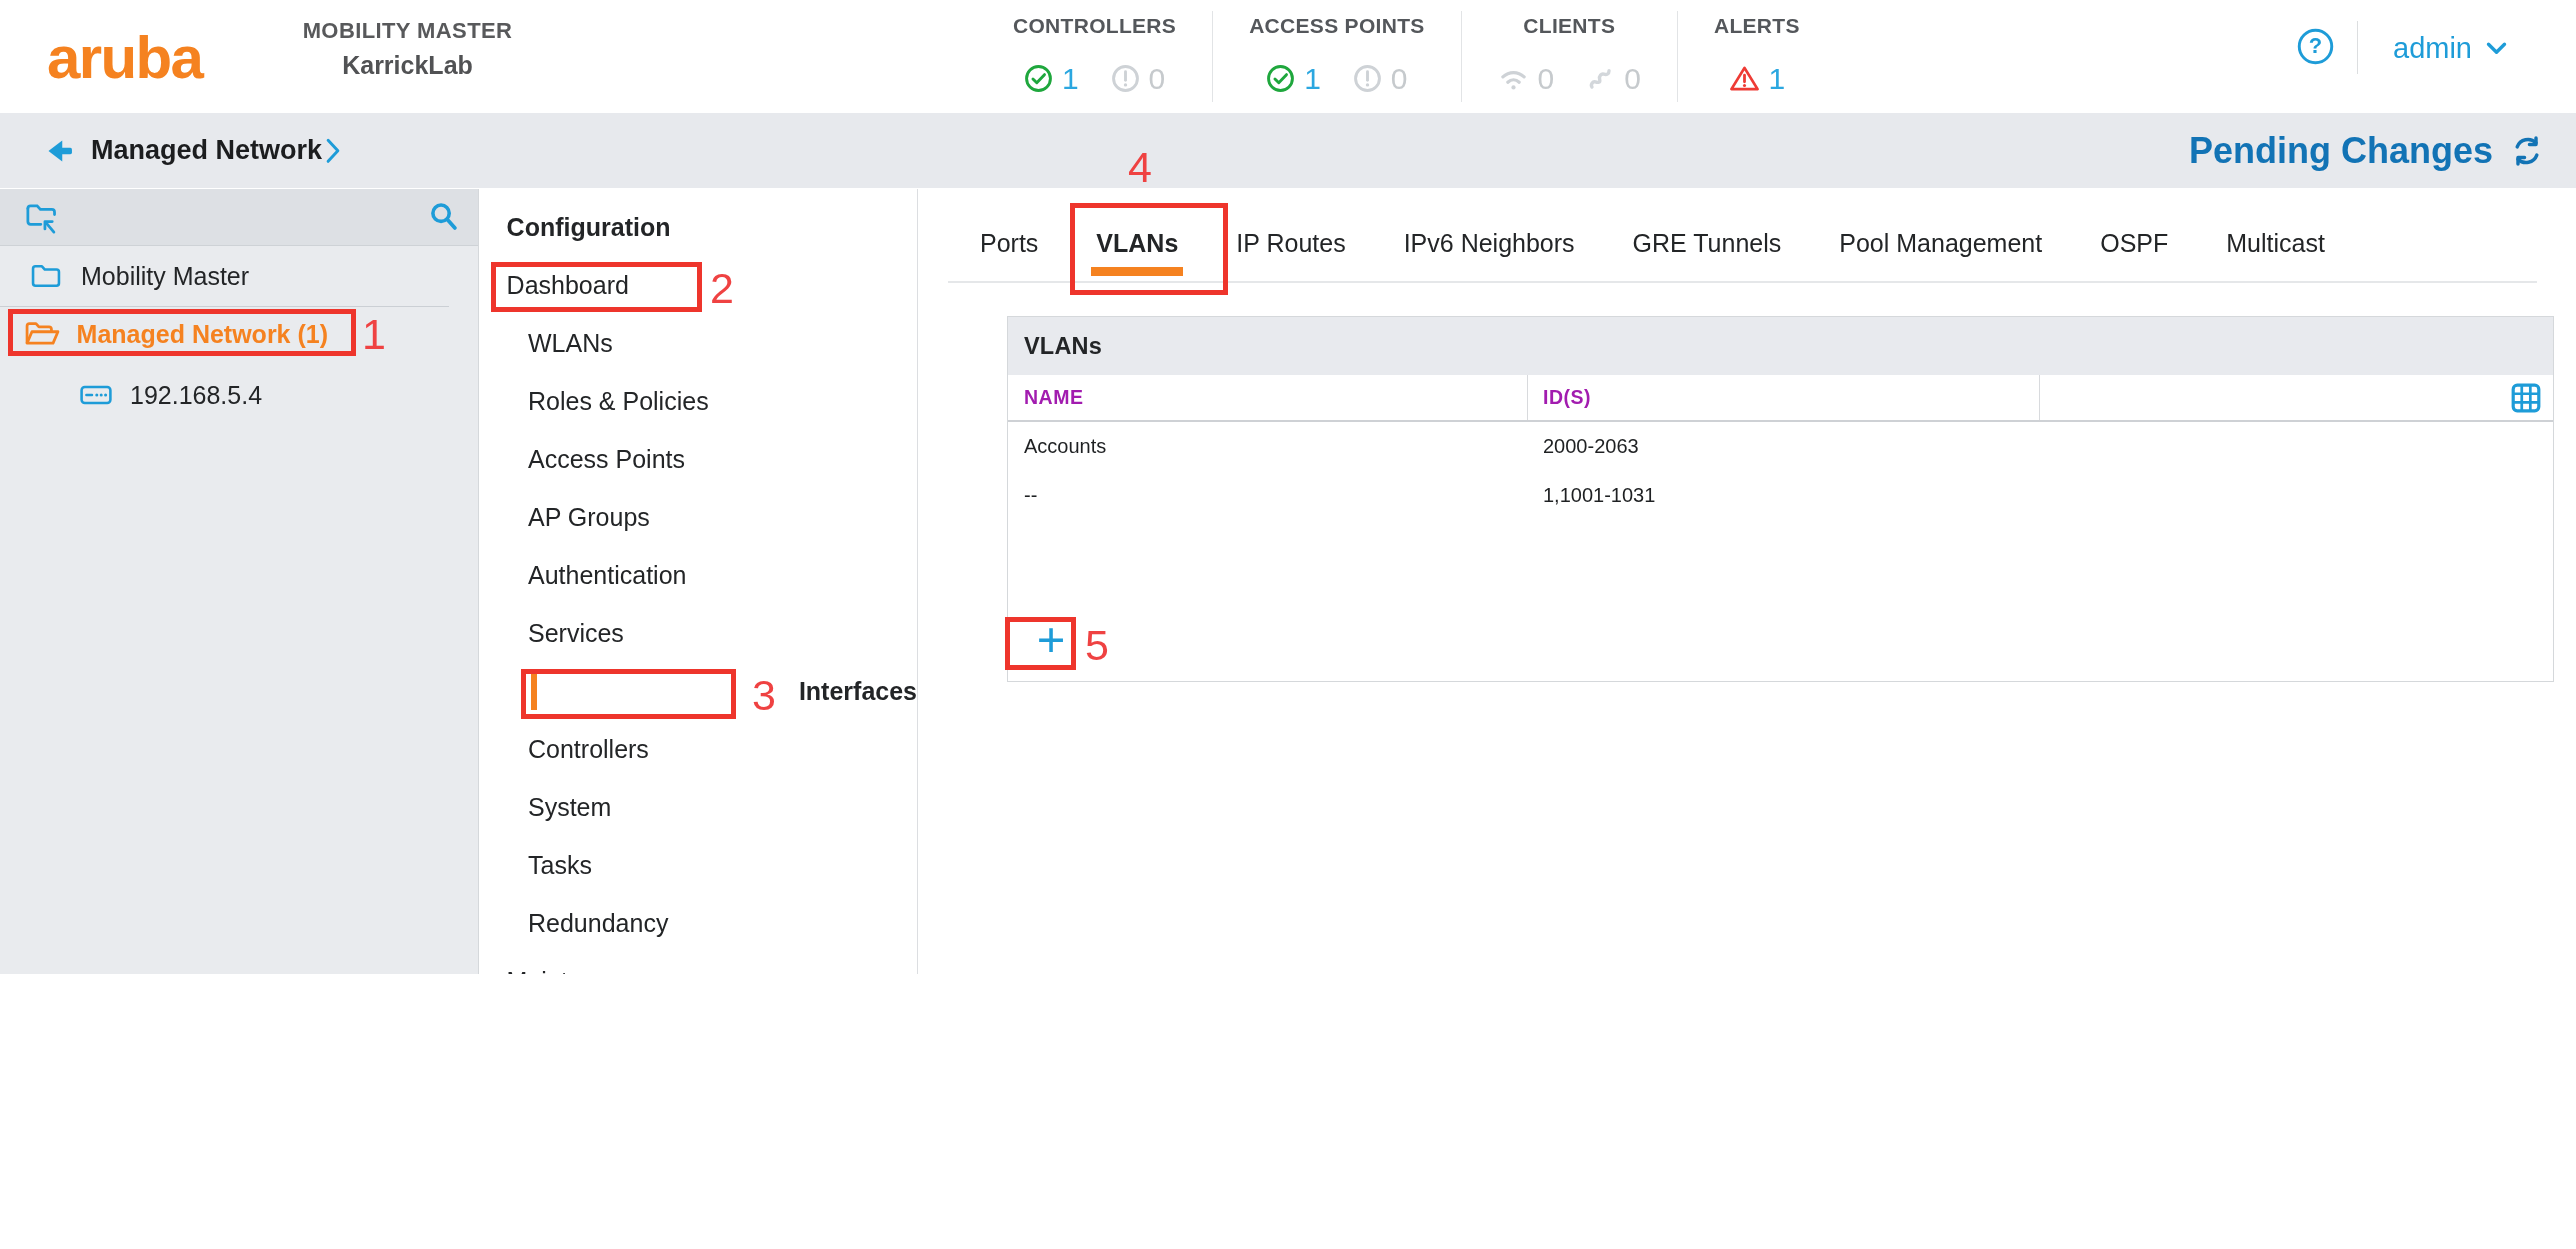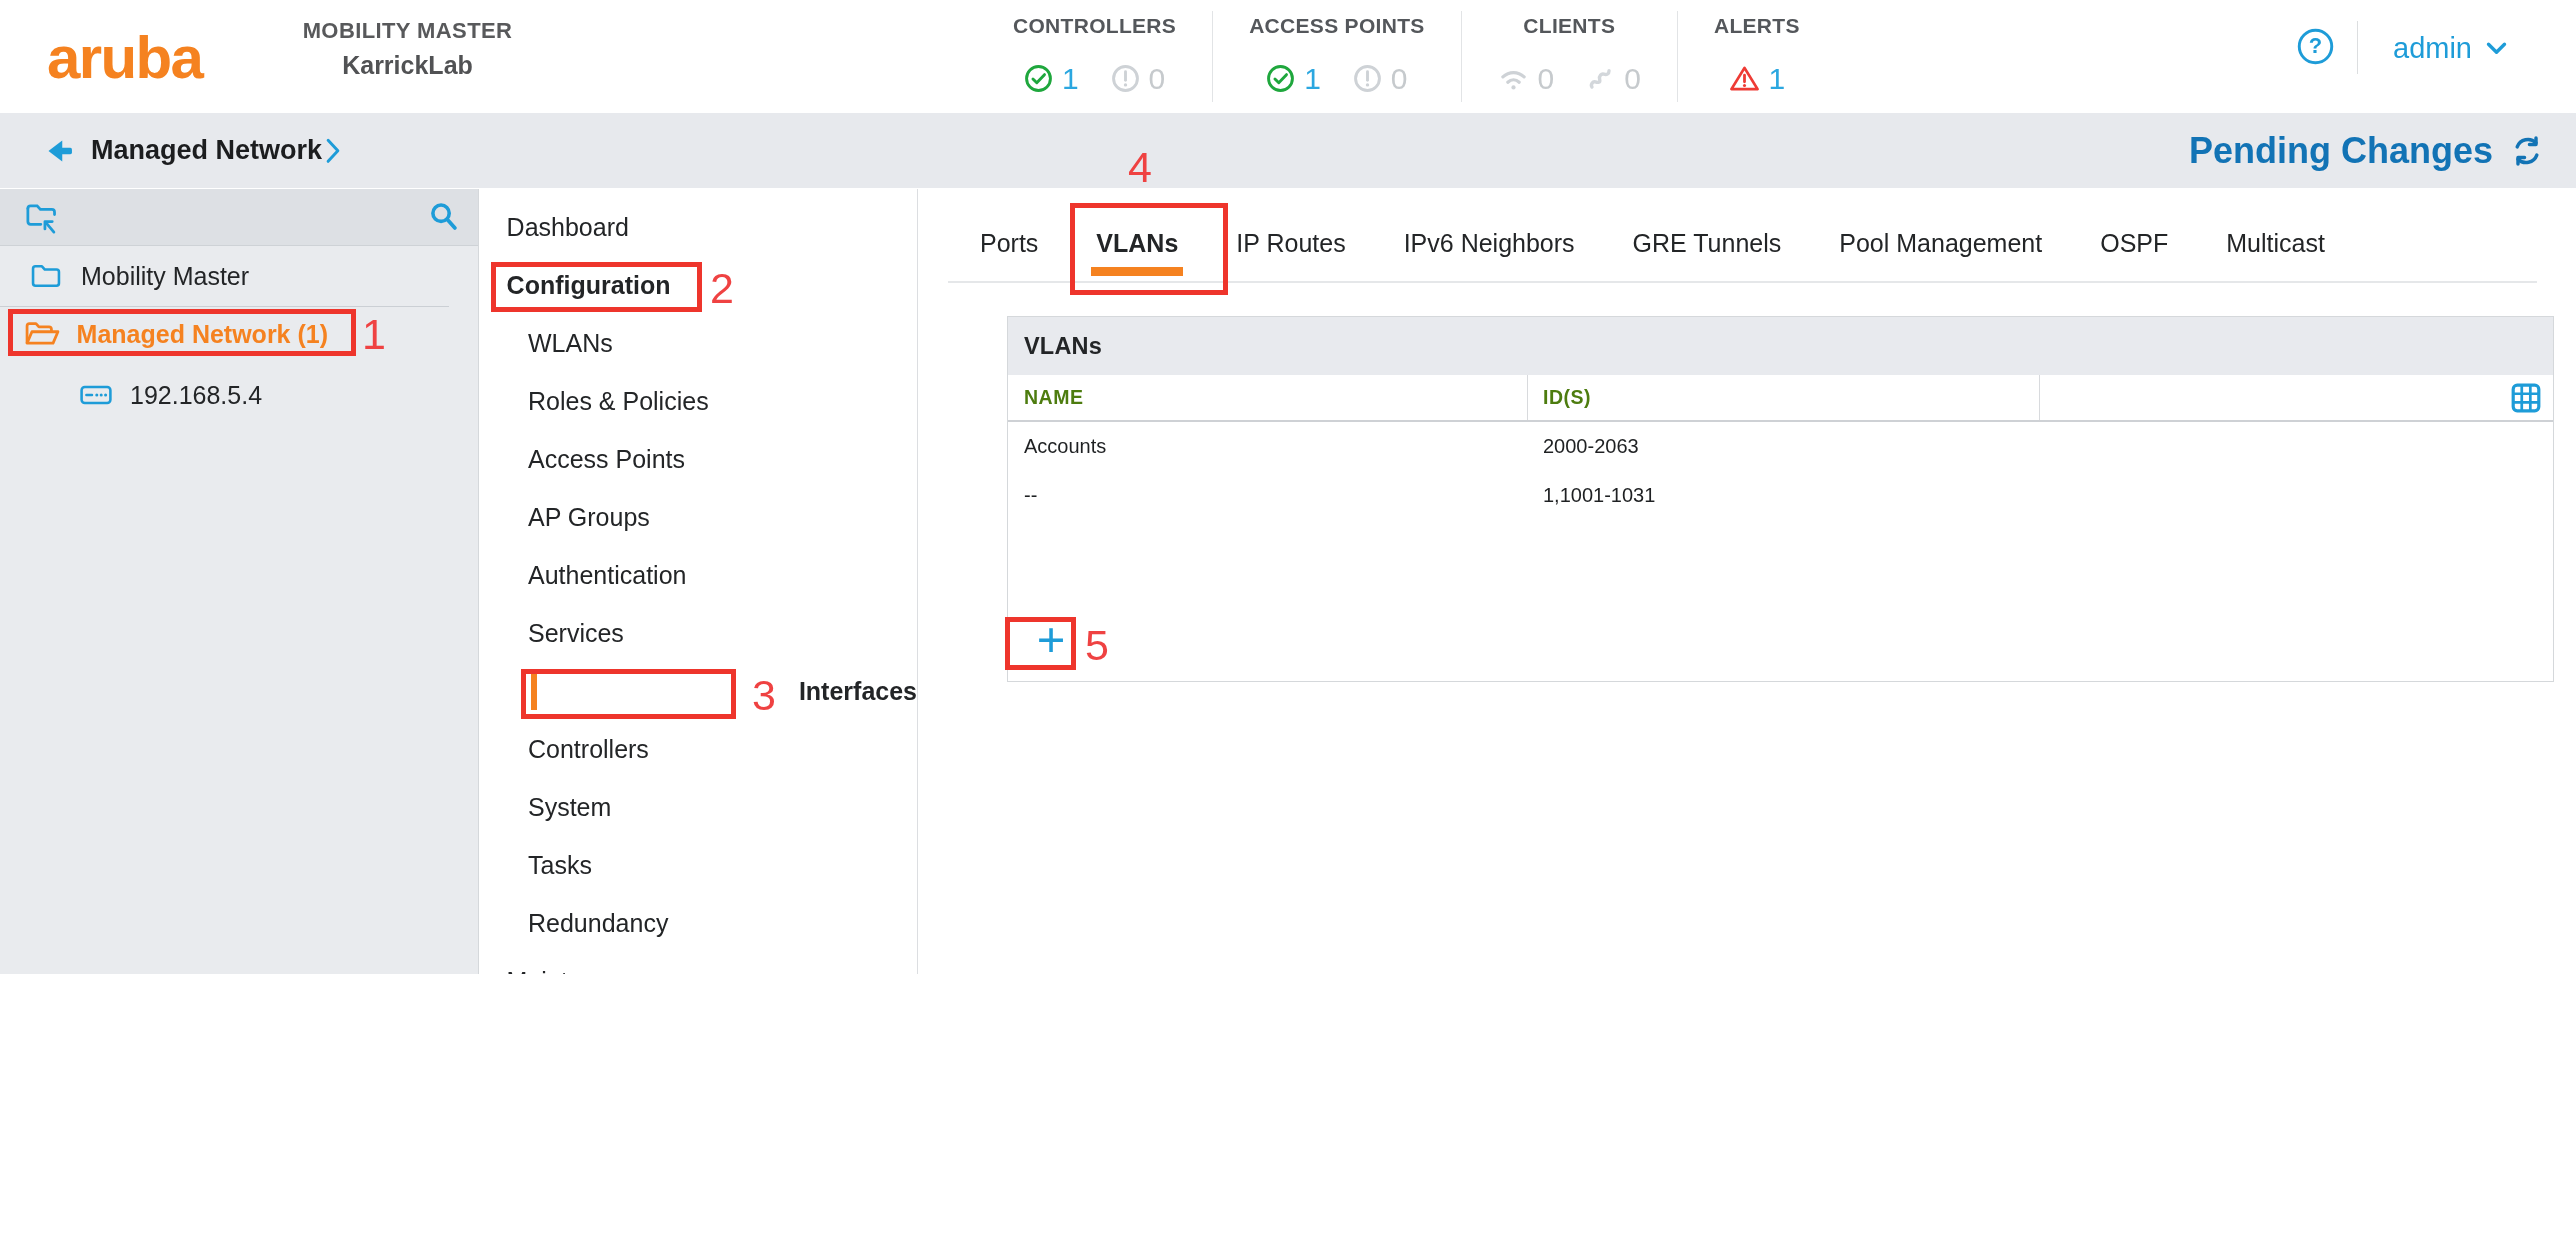--- a/index.html
+++ b/index.html
@@ -73,21 +73,21 @@
   .tab-active::after{content:"";position:absolute;left:-4.9px;right:-4.9px;bottom:-13.8px;height:9px;
                      background:#f58220;}
   .tabrule{position:absolute;left:30px;right:39px;top:92px;height:1.6px;background:#e5e7e9;}
 
   .panel{position:absolute;left:89px;top:127px;width:1547px;height:366px;background:#fff;
          border:0.8px solid #d5d8db;box-sizing:border-box;}
   .panel-title{height:58px;background:#e8eaee;display:flex;align-items:center;padding-left:16px;
                font-size:23.5px;font-weight:700;color:#232527;letter-spacing:0.2px;}
   .panel-header{position:relative;height:45px;border-bottom:2.4px solid #ced1d5;}
   .col-h{position:absolute;top:0;height:45px;line-height:45px;font-size:19.5px;font-weight:700;
-         color:#4d7c0f;letter-spacing:0.5px;cursor:pointer;}
+         color:#a21caf;letter-spacing:0.5px;cursor:pointer;}
   .col-h.c1{left:16px;}
   .col-h.c2{left:535px;}
   .col-div{position:absolute;top:0;bottom:0;width:0.8px;background:#d8dadd;}
   .grid-icon{position:absolute;right:11.3px;top:6.5px;width:32px;height:32px;cursor:pointer;}
   .panel-row{position:relative;height:49px;cursor:pointer;}
   .cell{position:absolute;top:0;height:49px;line-height:49px;font-size:20px;color:#1f2123;}
   .cell.c1{left:16px;}
   .cell.c2{left:535px;}
   .add-btn{position:absolute;left:19.5px;top:302px;width:47px;height:45px;
            font-size:49px;color:#1e9cd8;line-height:41px;text-align:center;cursor:pointer;}
@@ -301,25 +301,25 @@
             <circle cx="28.5" cy="20" r="1.9" fill="#1e9cd8"></circle>
             <circle cx="34" cy="20" r="1.9" fill="#1e9cd8"></circle>
           </svg>
       </span>
       <span class="tree-label">192.168.5.4</span>
     </div>
   </div>
 
   <div class="nav">
     <ul>
+      <li class="lvl0 nav-active">
+          <span>Configuration</span>
+        </li>
       <li class="lvl0">
           <span>Dashboard</span>
-        </li>
-      <li class="lvl0 nav-active">
-          <span>Configuration</span>
         </li>
       <li class="lvl1">
           <span>WLANs</span>
         </li>
       <li class="lvl1">
           <span>Roles &amp; Policies</span>
         </li>
       <li class="lvl1">
           <span>Access Points</span>
         </li>

